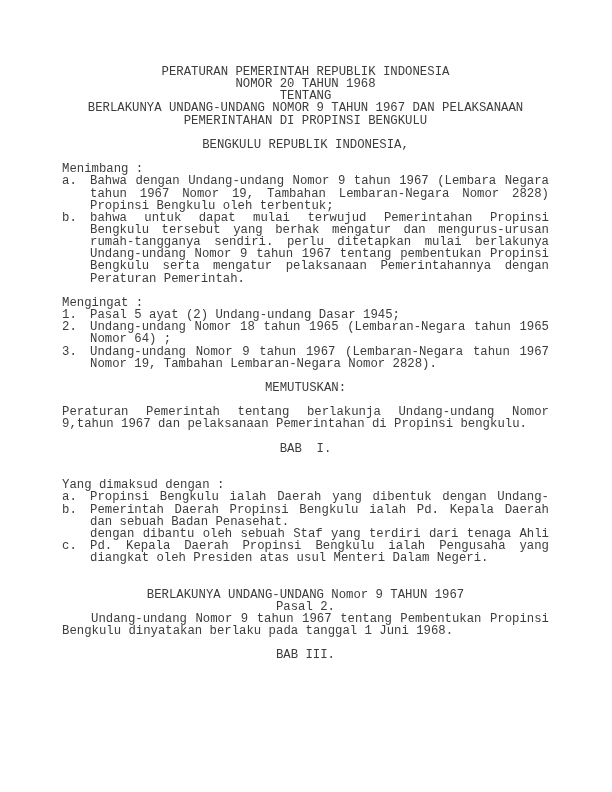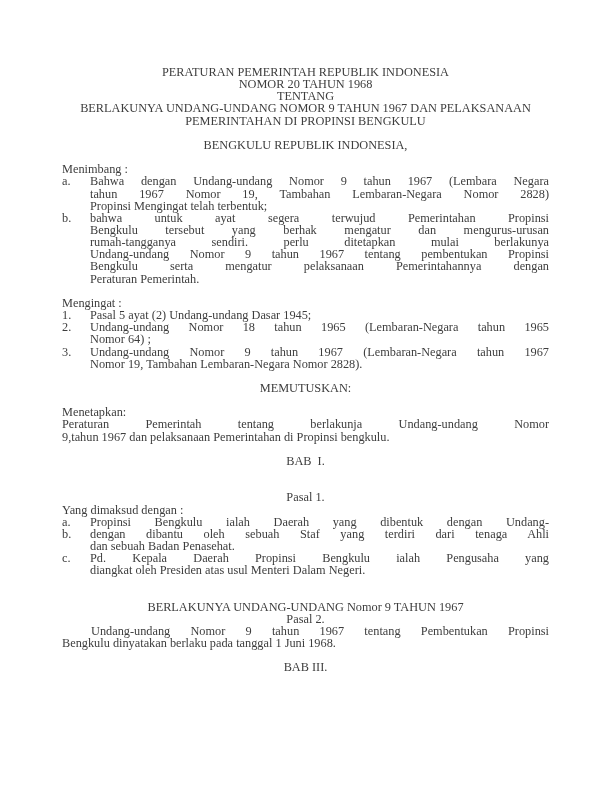--- a/index.html
+++ b/index.html
@@ -5,21 +5,21 @@
   html,body{margin:0;padding:0;background:#ffffff;}
   .page{
     position:relative;
     width:612px;height:792px;
     background:#ffffff;
     overflow:hidden;
   }
   .content{
     position:absolute;
     left:62px;top:66px;width:487px;
-    font-family:Liberation Serif, serif;
+    font-family:Liberation Mono, monospace;
     font-size:12.3px;
     line-height:12.15px;
     color:#3d3d3d;
   }
   .line{white-space:pre;}
   .line.j{white-space:normal;text-align:justify;text-align-last:justify;}
   .tb.center .line{text-align:center;white-space:pre;}
   .gap{height:12.15px;}
   .list .item{display:grid;grid-template-columns:28px 1fr;}
   .list .marker{white-space:pre;}
@@ -43,27 +43,27 @@
       <div class="gap"></div>
       <div class="tb para">
         <div class="line">Menimbang :</div>
       </div>
       <div class="list">
         <div class="item">
           <span class="marker">a.</span>
           <div class="itext">
             <div class="line j">Bahwa dengan Undang-undang Nomor 9 tahun 1967 (Lembara Negara</div>
             <div class="line j">tahun 1967 Nomor 19, Tambahan Lembaran-Negara Nomor 2828)</div>
-            <div class="line">Propinsi Mengingat telah terbentuk;</div>
+            <div class="line">Propinsi Bengkulu oleh terbentuk;</div>
           </div>
         </div>
         <div class="item">
           <span class="marker">b.</span>
           <div class="itext">
-            <div class="line j">bahwa untuk ayat segera terwujud Pemerintahan Propinsi</div>
+            <div class="line j">bahwa untuk dapat mulai terwujud Pemerintahan Propinsi</div>
             <div class="line j">Bengkulu tersebut yang berhak mengatur dan mengurus-urusan</div>
             <div class="line j">rumah-tangganya sendiri. perlu ditetapkan mulai berlakunya</div>
             <div class="line j">Undang-undang Nomor 9 tahun 1967 tentang pembentukan Propinsi</div>
             <div class="line j">Bengkulu serta mengatur pelaksanaan Pemerintahannya dengan</div>
             <div class="line">Peraturan Pemerintah.</div>
           </div>
         </div>
       </div>
       <div class="gap"></div>
       <div class="tb para">
@@ -90,48 +90,45 @@
             <div class="line">Nomor 19, Tambahan Lembaran-Negara Nomor 2828).</div>
           </div>
         </div>
       </div>
       <div class="gap"></div>
       <div class="tb center">
         <div class="line">MEMUTUSKAN:</div>
       </div>
       <div class="gap"></div>
       <div class="tb para">
-        <div class="line">Menetapkan:</div>
         <div class="line j">Peraturan Pemerintah tentang berlakunja Undang-undang Nomor</div>
         <div class="line">9,tahun 1967 dan pelaksanaan Pemerintahan di Propinsi bengkulu.</div>
       </div>
       <div class="gap"></div>
       <div class="tb center">
         <div class="line">BAB  I.</div>
       </div>
       <div class="gap"></div>
       <div class="gap"></div>
-      <div class="tb center">
-        <div class="line">Pasal 1.</div>
-      </div>
       <div class="tb para">
         <div class="line">Yang dimaksud dengan :</div>
       </div>
       <div class="list">
         <div class="item">
           <span class="marker">a.</span>
           <div class="itext">
             <div class="line j">Propinsi Bengkulu ialah Daerah yang dibentuk dengan Undang-</div>
           </div>
         </div>
         <div class="item">
           <span class="marker">b.</span>
           <div class="itext">
+            <div class="line j">Pemerintah Daerah Propinsi Bengkulu ialah Pd. Kepala Daerah</div>
+            <div class="line">dan sebuah Badan Penasehat.</div>
             <div class="line j">dengan dibantu oleh sebuah Staf yang terdiri dari tenaga Ahli</div>
-            <div class="line">dan sebuah Badan Penasehat.</div>
           </div>
         </div>
         <div class="item">
           <span class="marker">c.</span>
           <div class="itext">
             <div class="line j">Pd. Kepala Daerah Propinsi Bengkulu ialah Pengusaha yang</div>
             <div class="line">diangkat oleh Presiden atas usul Menteri Dalam Negeri.</div>
           </div>
         </div>
       </div>

